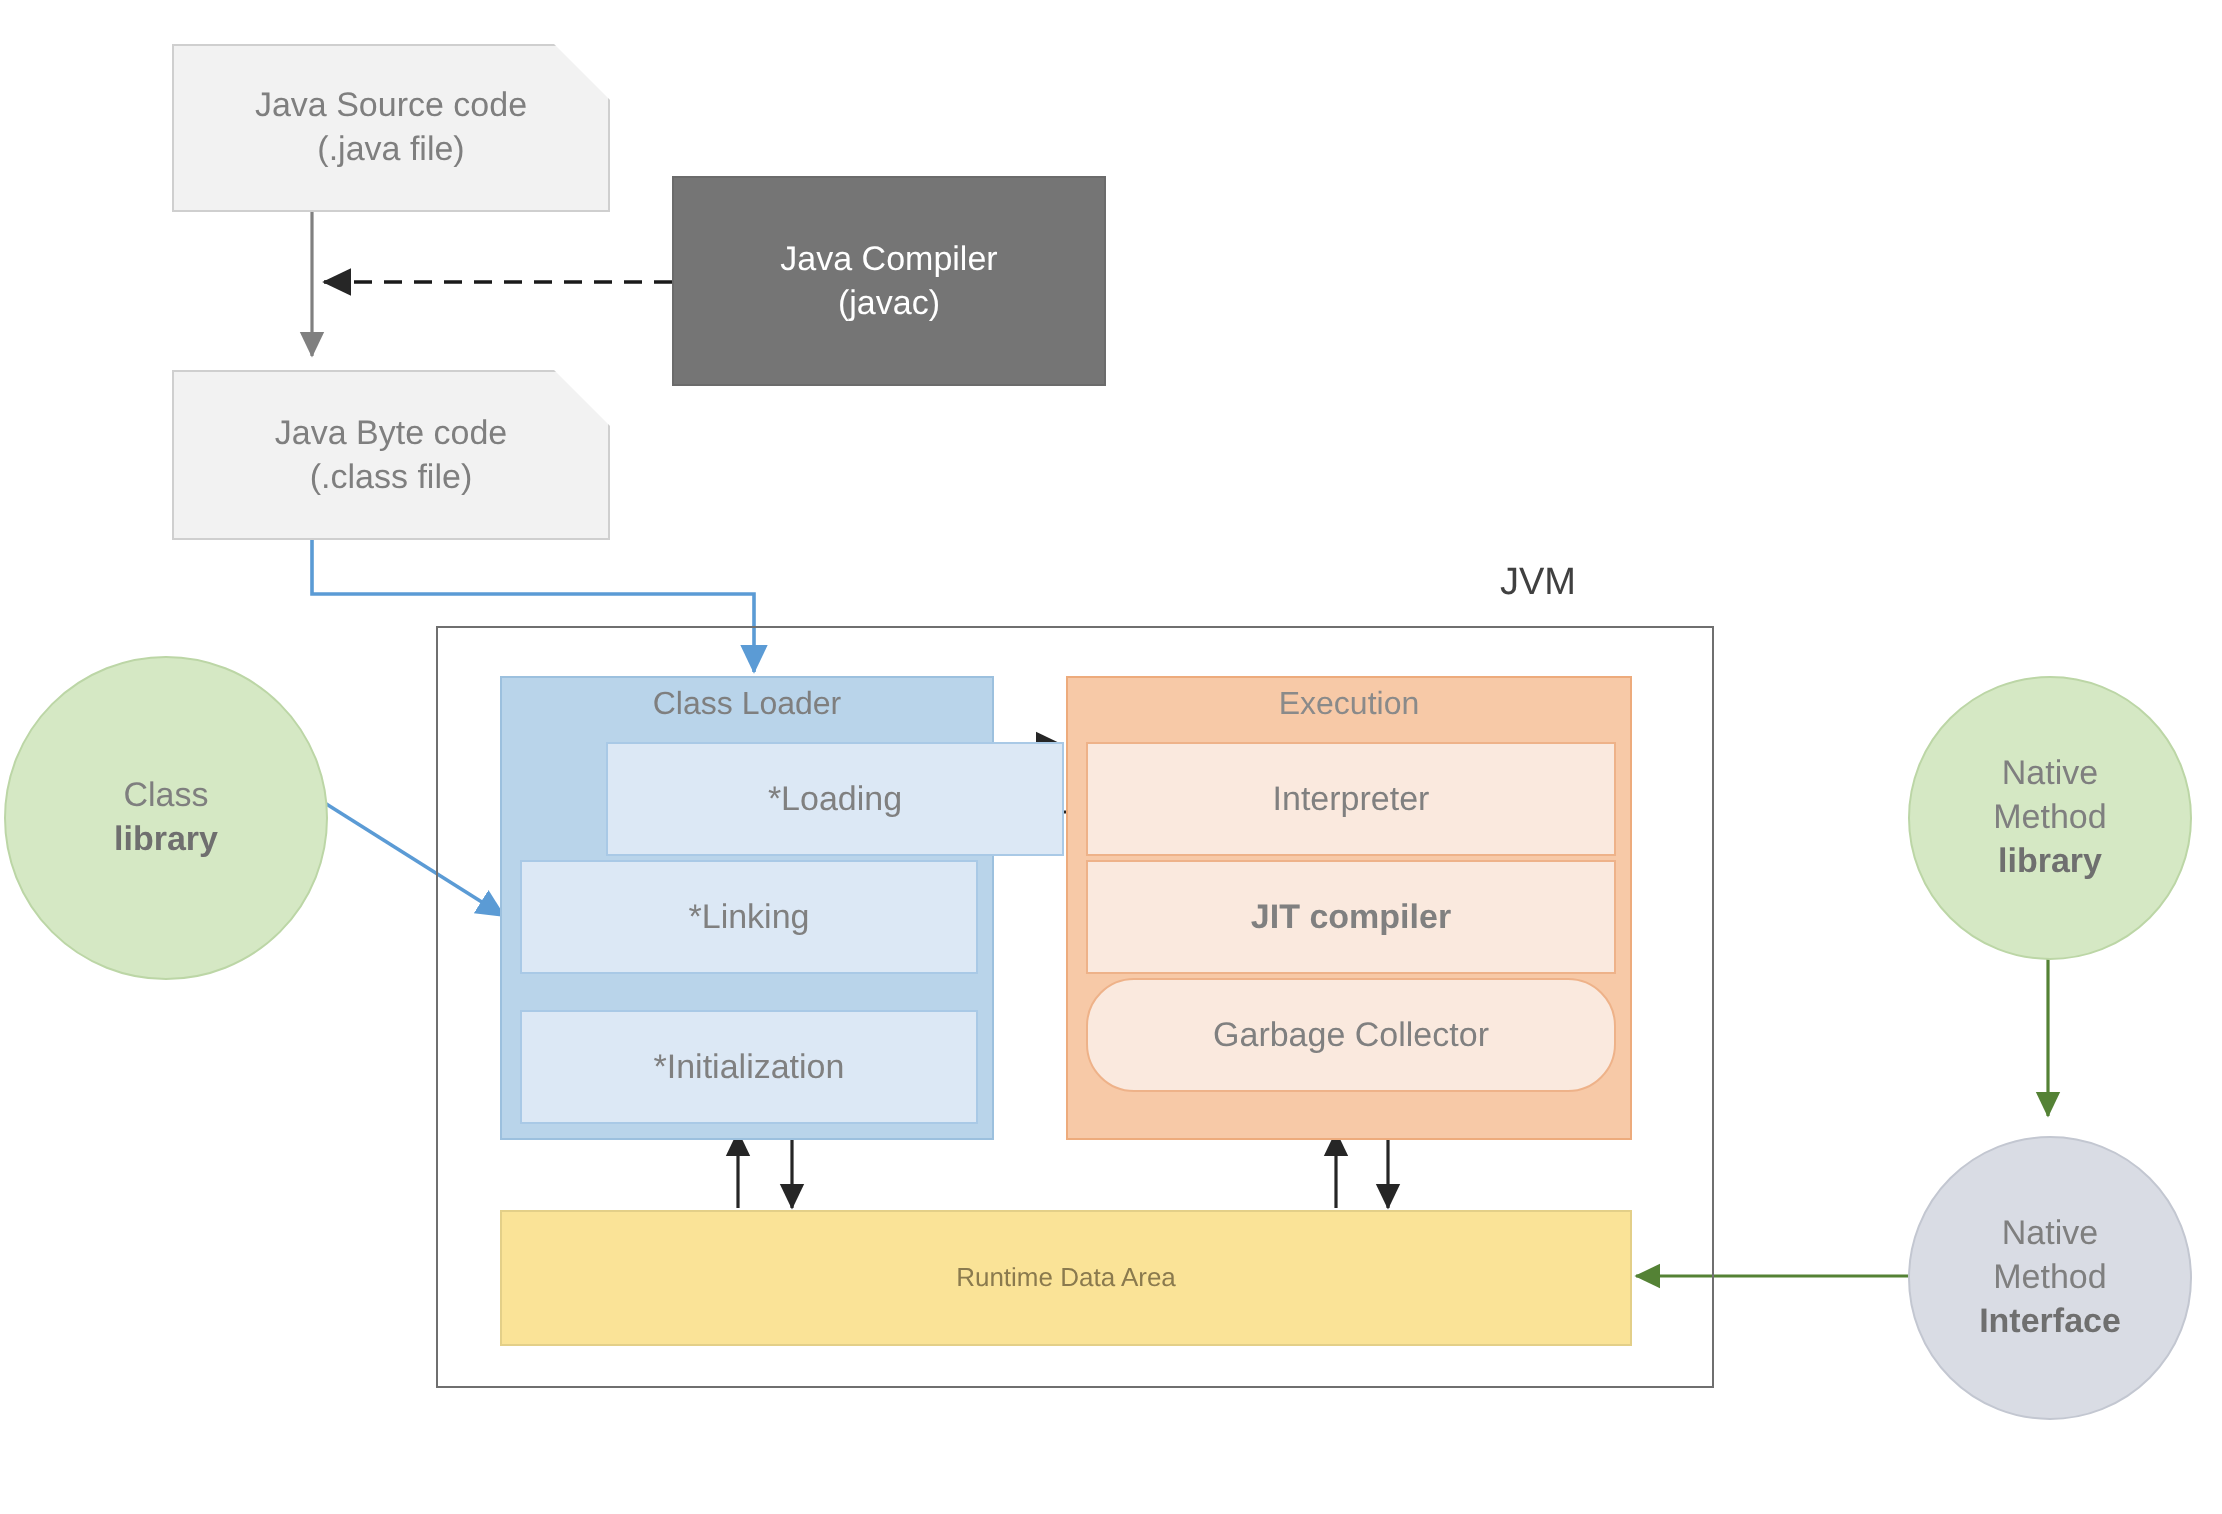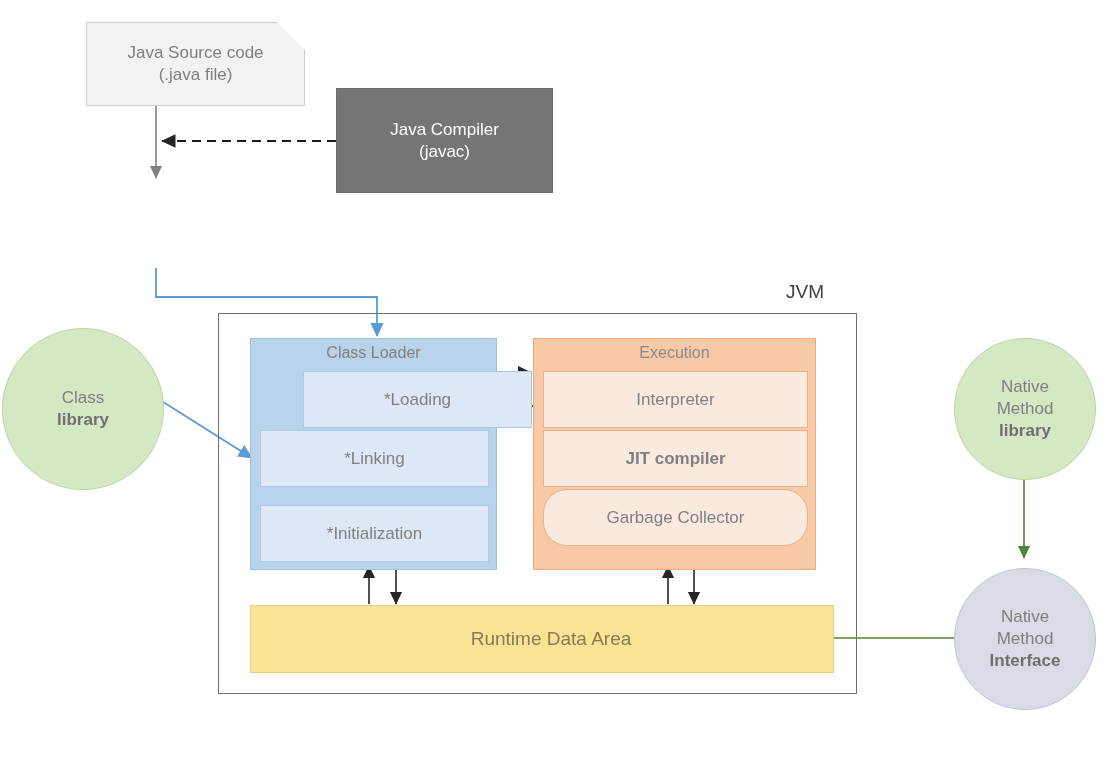--- a/index.html
+++ b/index.html
@@ -82,22 +82,21 @@
     border:1px solid #eeb289;
     color:#808080;
     font-size:17px;
   }
 
   
   .rda{
     background:#fae397;
     border:1px solid #e3cf88;
     color:#8a7a4e;
-    font-size:19px;
-    padding-left:18px;
+    font-size:13px;
   }
 
   
   .circle{
     border-radius:50%;
     font-size:17px;
     line-height:1.3;
   }
   .circle-green{
     background:#d5e8c4;
@@ -193,22 +192,28 @@
     </div>
   </div>
 
   <div class="abs compiler-box center" style="left:336px; top:88px; width:215px; height:103px;align-items:center;">
     <div>
       <div>Java Compiler</div>
       <div>(javac)</div>
     </div>
   </div>
 
-
-  <div class="abs jvm-label" style="left:786px; top:281px;text-align:right;">JVM</div>
+  <div class="abs doc-shape center" style="left:48px; top:185px; width:217px; height:83px;">
+    <div>
+      <div>Java Byte code</div>
+      <div>(.class file)</div>
+    </div>
+  </div>
+
+  <div class="abs jvm-label" style="left:750px; top:281px;text-align:right;">JVM</div>
 
   <div class="abs jvm-outer" style="left:218px; top:313px; width:637px; height:379px;"></div>
 
   <div class="abs group-blue" style="left:250px; top:338px; width:245px; height:230px;">
     <div class="center group-blue-title" style="height:28px;">Class Loader</div>
 
     <div class="center sub-blue" style="position:absolute; left:9px; top:32px; width:227px; height:55px;margin-left:43px;">*Loading</div>
 
     <div class="center sub-blue" style="position:absolute; left:9px; top:91px; width:227px; height:55px;">*Linking</div>
 

